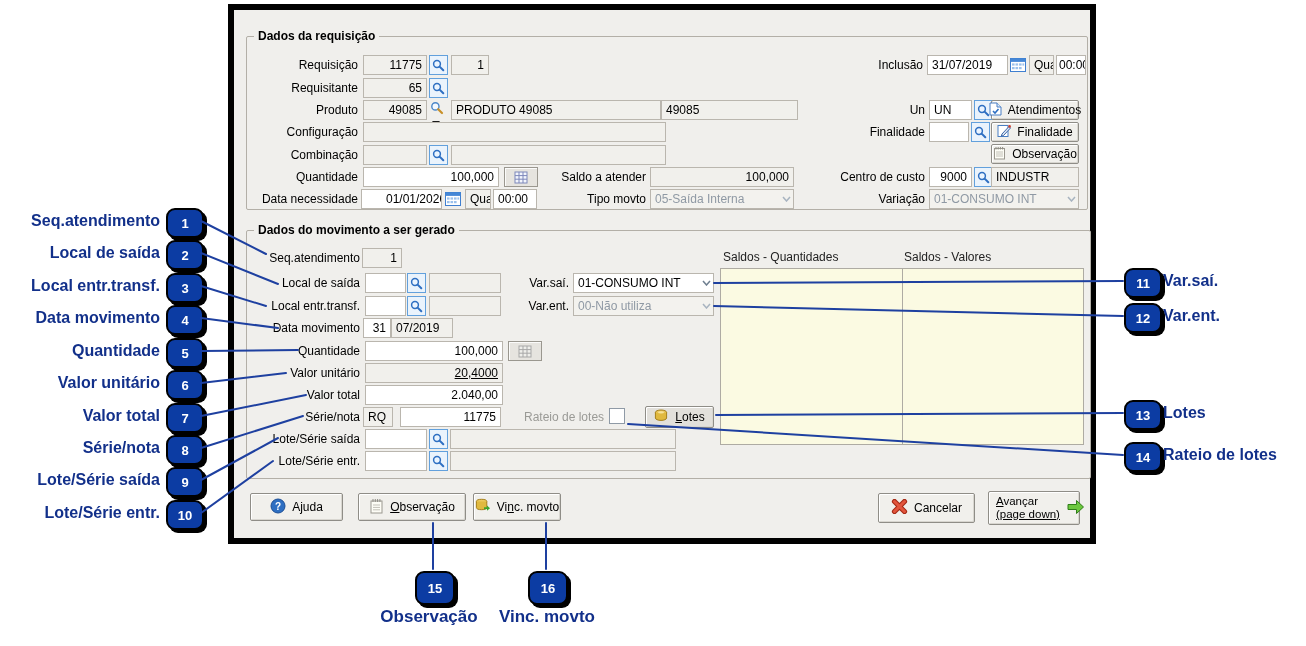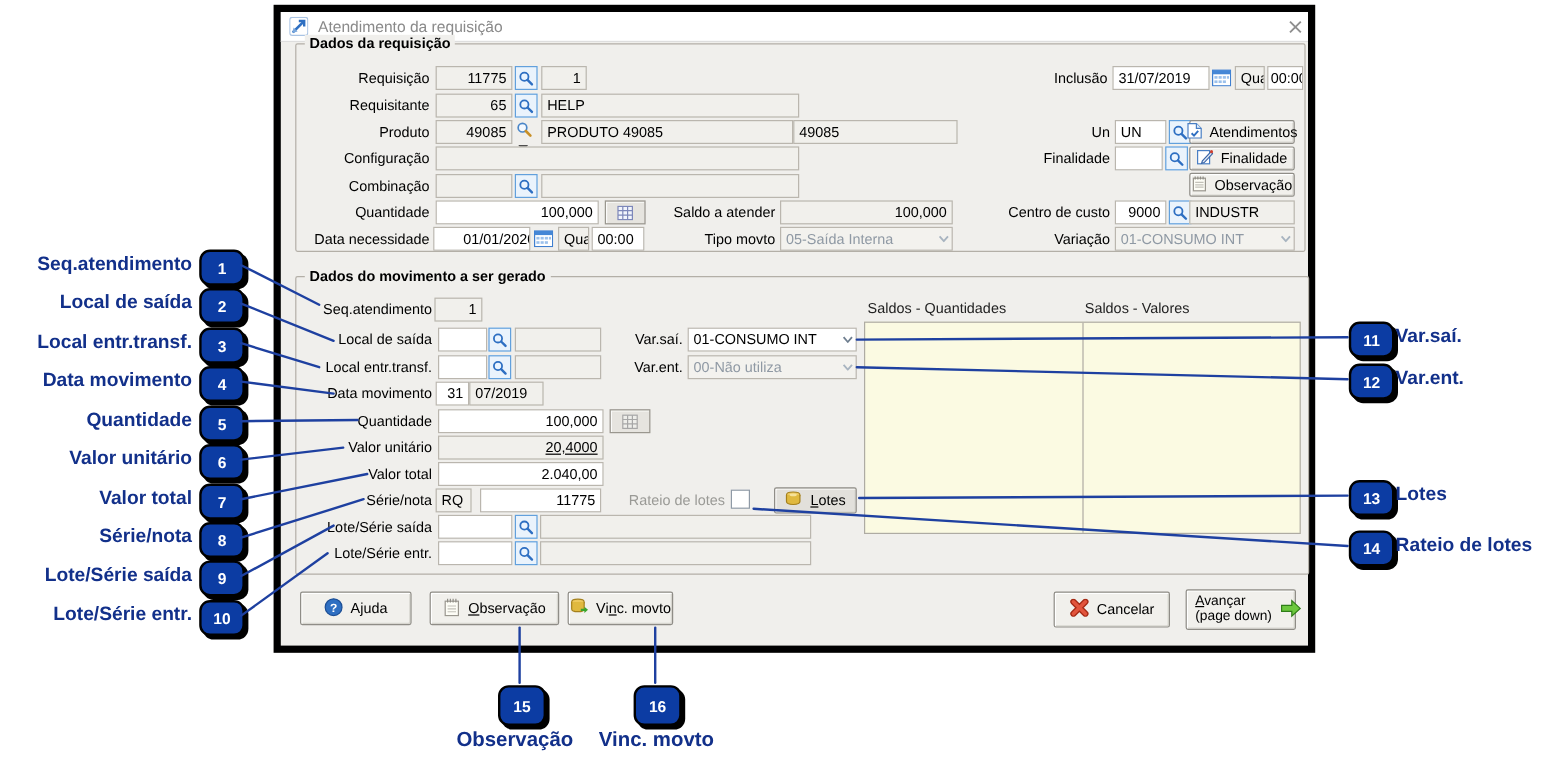--- a/index.html
+++ b/index.html
@@ -64,36 +64,20 @@
   .ann-label{position:absolute;font-weight:bold;color:#12308a;white-space:nowrap;font-size:16px;}
   .ann-label.left{left:0;width:160px;text-align:right;}
   .ann-label.bottom{font-size:17px;text-align:center;}
   .overlay{position:absolute;left:0;top:0;pointer-events:none;z-index:50;}
 </style>
 </head>
 <body>
 
 <div class="dialog">
 
-  <div class="titlebar">
-    <span class="title-icon">
-      <svg width="16" height="16" viewBox="0 0 16 16">
-          <rect x="0.5" y="0.5" width="15" height="15" rx="2" fill="#fff" stroke="#aac4e4"></rect>
-          <path d="M3 13 L12 4" stroke="#2e6fc2" stroke-width="2.2"></path>
-          <path d="M8 3.5 h4.5 v4.5" fill="none" stroke="#2e6fc2" stroke-width="2"></path>
-          <path d="M2.5 13.5 l4.5-1.2 -3.3-3.3 z" fill="#7aa8dd"></path>
-        </svg>
-    </span>
-    <span class="title-text">Atendimento da requisição</span>
-    <span class="close-btn">
-      <svg width="13" height="13" viewBox="0 0 13 13">
-          <path d="M2 2 L11 11 M11 2 L2 11" stroke="#8f8f8f" stroke-width="1.6"></path>
-        </svg>
-    </span>
-  </div>
 
   <div class="group" style="left:12px;top:26px;width:840px;height:172px;"></div>
   <div class="legend" style="left:20px;top:19px;">Dados da requisição</div>
 
   <div class="lbl" style="left:0;top:48px;width:124px;">Requisição</div>
   <div class="fld ro num" style="left:129px;top:45px;width:64px;">11775</div>
   <div class="lookup" style="left:195px;top:45px;">
     <svg width="13" height="13" viewBox="0 0 13 13">
         <circle cx="5" cy="5" r="3.4" fill="#eaf4ff" stroke="#2e6fc2" stroke-width="1.5"></circle>
         <line x1="7.6" y1="7.6" x2="11.3" y2="11.3" stroke="#2e6fc2" stroke-width="2" stroke-linecap="round"></line>
@@ -122,21 +106,20 @@
   <div class="fld" style="left:822px;top:45px;width:30px;padding:2px 2px;">00:00</div>
 
   <div class="lbl" style="left:0;top:71px;width:124px;">Requisitante</div>
   <div class="fld ro num" style="left:129px;top:68px;width:64px;">65</div>
   <div class="lookup" style="left:195px;top:68px;">
     <svg width="13" height="13" viewBox="0 0 13 13">
         <circle cx="5" cy="5" r="3.4" fill="#eaf4ff" stroke="#2e6fc2" stroke-width="1.5"></circle>
         <line x1="7.6" y1="7.6" x2="11.3" y2="11.3" stroke="#2e6fc2" stroke-width="2" stroke-linecap="round"></line>
       </svg>
   </div>
-  <div class="fld ro" style="left:217px;top:68px;width:215px;">HELP</div>
 
   <div class="lbl" style="left:0;top:93px;width:124px;">Produto</div>
   <div class="fld ro num" style="left:129px;top:90px;width:64px;">49085</div>
   <div class="flat-icon" style="left:196px;top:91px;">
     <svg width="14" height="14" viewBox="0 0 14 14">
         <circle cx="5.4" cy="5.4" r="3.6" fill="#f4f9ff" stroke="#4a86c8" stroke-width="1.4"></circle>
         <line x1="8.2" y1="8.2" x2="12" y2="12" stroke="#c89028" stroke-width="2.2" stroke-linecap="round"></line>
       </svg>
   </div>
   <div class="tri-down" style="left:198px;top:111px;"></div>
@@ -420,21 +403,21 @@
   <div class="btn" style="left:644px;top:483px;width:97px;height:30px;">
     <span><svg width="17" height="15" viewBox="0 0 17 15">
           <path d="M3.5 2.5 L13.5 12.5 M13.5 2.5 L3.5 12.5" stroke="#a52a15" stroke-width="5.2" stroke-linecap="round"></path>
           <path d="M3.5 2.5 L13.5 12.5 M13.5 2.5 L3.5 12.5" stroke="#e2543c" stroke-width="3" stroke-linecap="round"></path>
         </svg></span>
     <span class="btxt">Cancelar</span>
   </div>
   <div class="btn" style="left:754px;top:481px;width:92px;height:34px;justify-content:space-between;padding:0 7px;">
     <span class="btxt" style="text-align:left;line-height:13px;font-size:11.5px;">
       <span style="display:block;"><span></span><u>A</u><span>vançar</span></span>
-      <span style="display:block;">(page down)</span>
+      <span style="display:block;text-decoration:underline;">(page down)</span>
     </span>
     <span><svg width="19" height="16" viewBox="0 0 19 16">
           <path d="M2 5.5 h8.5 V1.5 L17.5 8 L10.5 14.5 v-4 H2 z" fill="#6cc83e" stroke="#2f7d18"></path>
         </svg></span>
   </div>
 </div>
 
 <div class="ann-label left" style="top:212px;">Seq.atendimento</div>
 <div class="ann-label left" style="top:244px;">Local de saída</div>
 <div class="ann-label left" style="top:277px;">Local entr.transf.</div>

